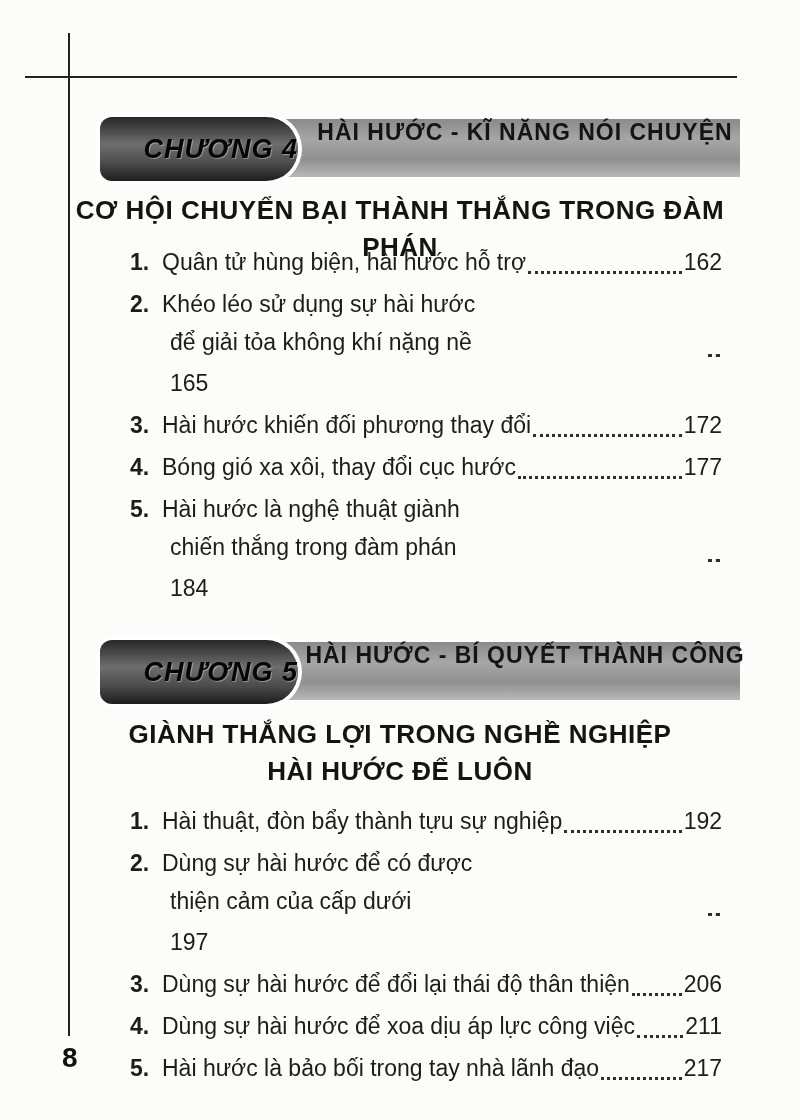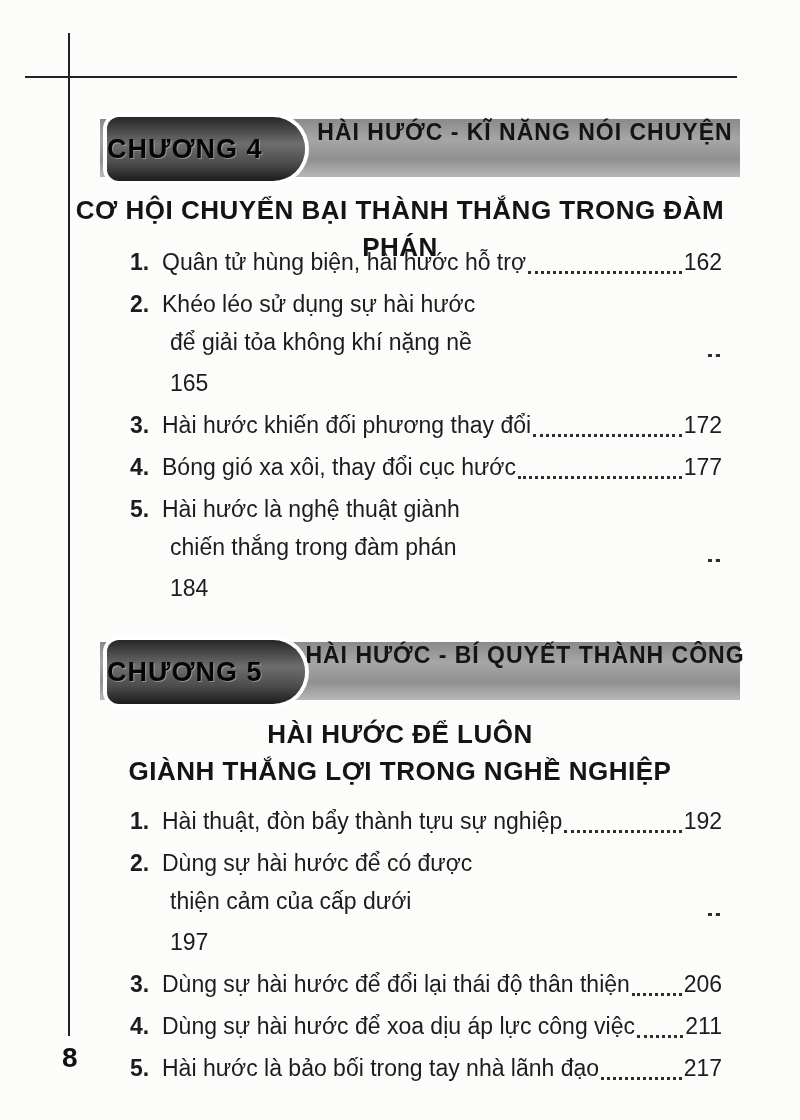--- a/index.html
+++ b/index.html
@@ -28,26 +28,27 @@
     position:absolute; left:0; right:0; top:2px; bottom:4px;
     background:linear-gradient(180deg,#8a8a8a 0%,#a6a6a6 35%,#909090 70%,#b8b8b8 100%);
     display:flex; justify-content:center;
     padding-left:210px;
   }
   .chap-bar-title {
     font-size:23px; font-weight:700; letter-spacing:1px;
     color:#141414; white-space:nowrap;
   }
   .chap-badge {
-    position:absolute; left:7px; top:0; height:100%; width:198px;
+    position:absolute; left:0; top:0; height:100%; width:198px;
     border-radius:12px 32px 32px 12px;
     background:linear-gradient(180deg,#262626 0%,#6e6e6e 42%,#4c4c4c 72%,#1d1d1d 100%);
     box-shadow:0 0 0 4px #fff;
-    display:flex; align-items:center; justify-content:flex-start;
+    display:flex; align-items:center; justify-content:flex-end;
     z-index:1;
+    font-style:italic;
   }
   .chap-badge-label {
     font-size:27px; font-weight:700; letter-spacing:1px;
     color:#050505; text-shadow:1px 1px 0 rgba(255,255,255,0.35);
   }
 
   
   .section-title {
     position:absolute; left:60px; width:680px;
     text-align:center; font-size:26px; font-weight:700;
@@ -144,22 +145,22 @@
 <div class="chap-header" style="top:640px;">
   <div class="chap-bar">
     <span class="chap-bar-title">HÀI HƯỚC - BÍ QUYẾT THÀNH CÔNG</span>
   </div>
   <div class="chap-badge">
     <span class="chap-badge-label">CHƯƠNG 5</span>
   </div>
 </div>
 
 <div class="section-title" style="top:716px;">
+  <div>GIÀNH THẮNG LỢI TRONG NGHỀ NGHIỆP</div>
   <div>HÀI HƯỚC ĐỂ LUÔN</div>
-  <div>GIÀNH THẮNG LỢI TRONG NGHỀ NGHIỆP</div>
 </div>
 
 <div class="toc" style="top:802px;">
   <div class="item">
     <div class="line">
       <span class="num">1.</span>
       <span class="txt">Hài thuật, đòn bẩy thành tựu sự nghiệp</span>
       <span class="dots"></span>
       <span class="pg">192</span>
     </div>

